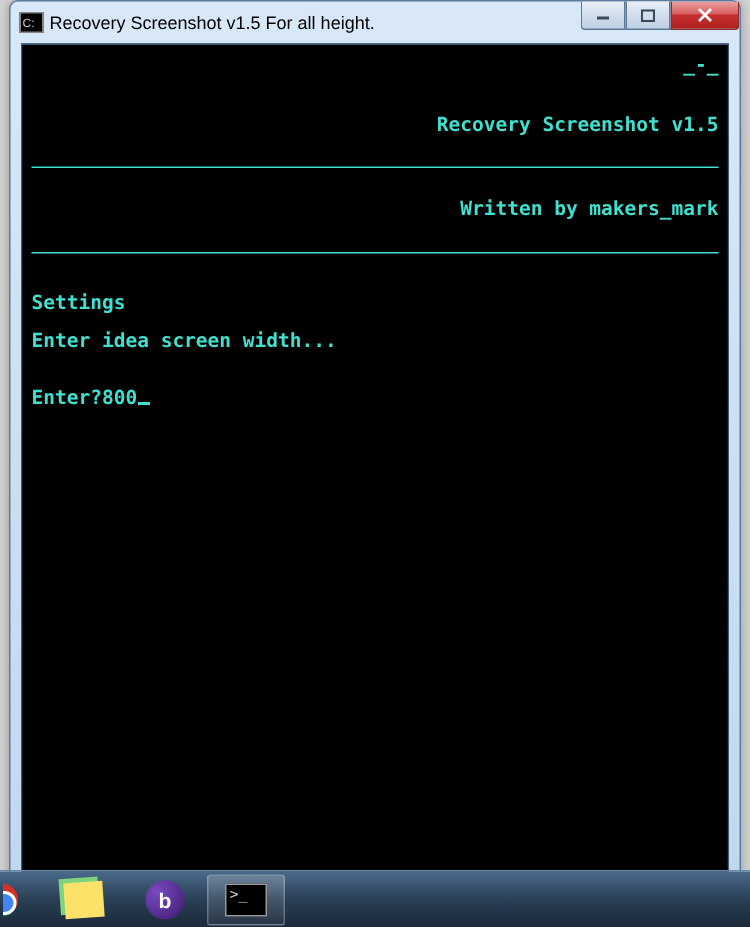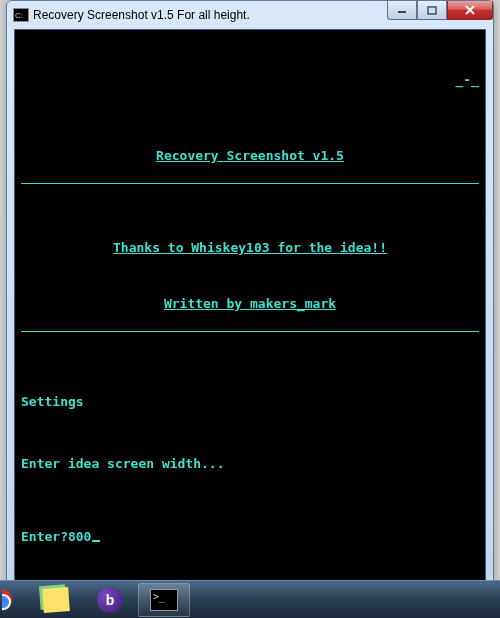--- a/index.html
+++ b/index.html
@@ -90,22 +90,22 @@
       height: 100%;
       background: #000;
       color: #40e0d0;
       font-family: "Lucida Console", "Consolas", monospace;
       font-size: 13px;
       line-height: 1.5;
       padding: 4px 6px;
       overflow: hidden;
       font-weight: bold;
     }
-    .row { white-space: pre; margin-top: 36px; }
-    .center { text-align: center; text-decoration: underline; }
+    .row { white-space: pre; }
+    .center { text-align: right; }
     .top-dashes { text-align: right; letter-spacing: 0; }
     .hr-line {
       border: none;
       border-top: 1px solid #40e0d0;
       margin: 4px 0;
     }
     .cursor {
       display: inline-block;
       width: 8px;
       height: 2px;
@@ -202,21 +202,20 @@
   </div>
 
   <div class="client-area">
     <div class="console">
       <div class="row top-dashes">_-_</div>
       <div class="spacer-lg"></div>
       <div class="row center">Recovery Screenshot v1.5</div>
       <div class="spacer-md"></div>
       <hr class="hr-line">
       <div class="spacer-md"></div>
-      <div class="row center">Thanks to Whiskey103 for the idea!!</div>
       <div class="row center">Written by makers_mark</div>
       <div class="spacer-md"></div>
       <hr class="hr-line">
       <div class="spacer-lg"></div>
       <div class="row">Settings</div>
       <div class="spacer-sm"></div>
       <div class="row">Enter idea screen width...</div>
       <div class="spacer-sm"></div>
       <div class="spacer-sm"></div>
       <div class="spacer-sm"></div>

